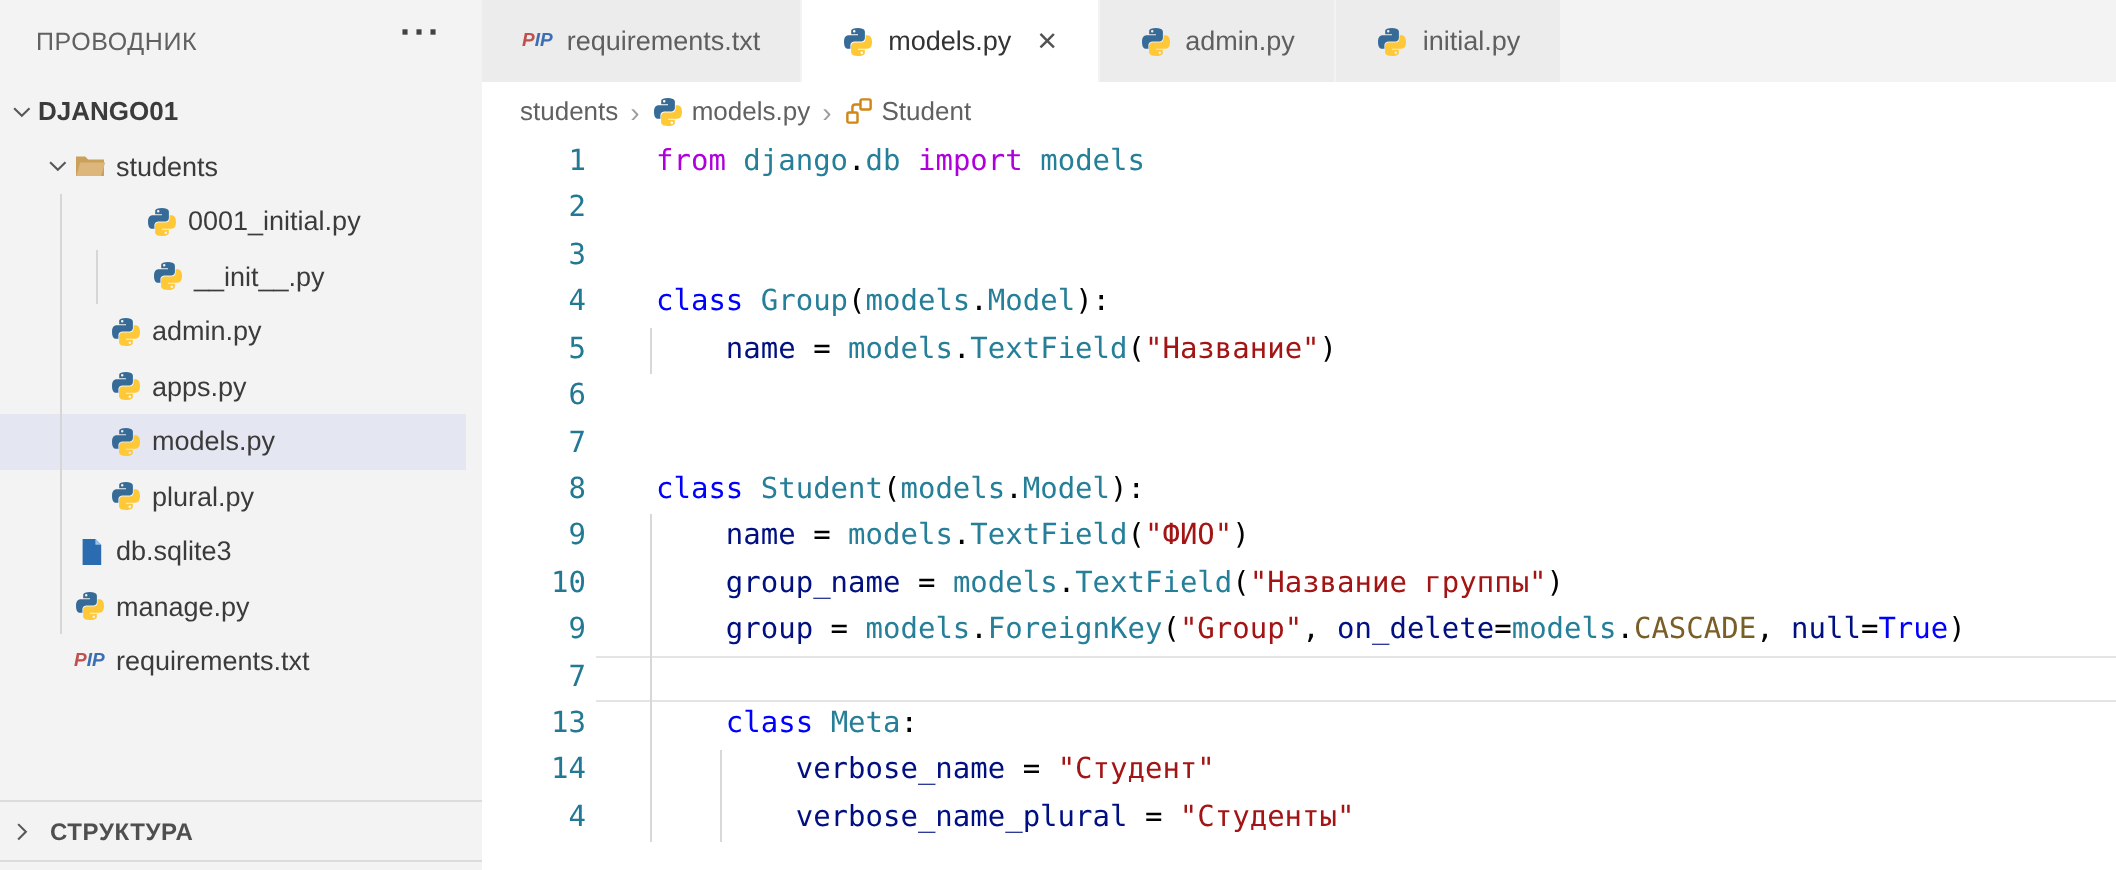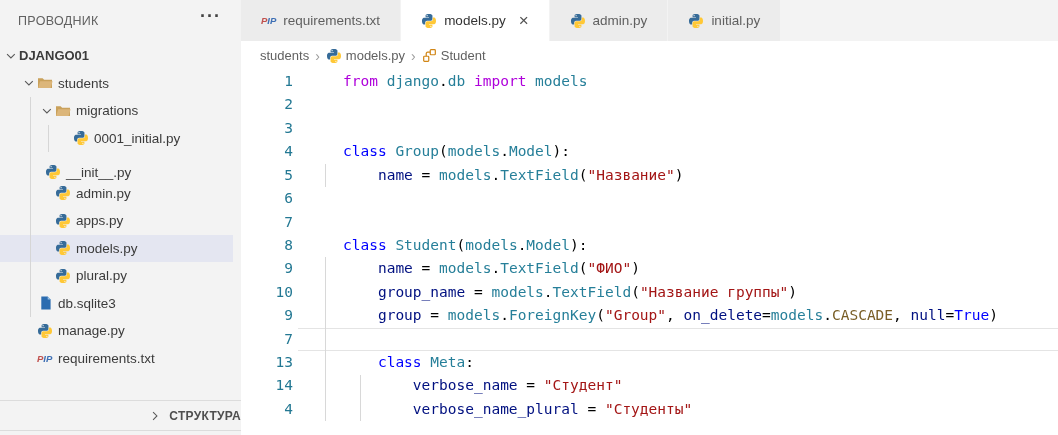--- a/index.html
+++ b/index.html
@@ -18,42 +18,42 @@
   .trow.sel { background:#e4e6f1; }
   .trow.root .flabel { font-weight:bold; font-size:13px; color:#3b3b3b; }
   .twist { width:17px; height:16px; flex:none; display:flex; align-items:center; justify-content:center; }
   .ficon { width:18px; height:16px; flex:none; display:flex; align-items:center; margin-right:3px; }
   .flabel { white-space:nowrap; }
   .tree-guide { position:absolute; width:1px; background:#d6d6d6; }
   .pip-ic { font-style:italic; font-weight:bold; font-size:9.5px; letter-spacing:0; }
   .pip-ic .r { color:#c0504d; } .pip-ic .b { color:#3c6eb4; }
   .outline-bar { position:absolute; left:0; right:0; top:400px; height:31px;
     border-top:1px solid #dcdcdc; border-bottom:1px solid #dcdcdc;
-    display:flex; align-items:center; cursor:pointer;justify-content:flex-end; }
+    display:flex; align-items:center; cursor:pointer; }
   .outline-bar .twist { margin-left:2px; }
   .outline-label { font-size:12px; font-weight:bold; color:#4f4f4f; letter-spacing:.3px; margin-left:6px; }
 
   
   .main { flex:1; display:flex; flex-direction:column; min-width:0; }
   .tabbar { height:41px; background:#f3f3f3; display:flex; flex:none; }
   .tab { display:flex; align-items:center; gap:7px; padding:0 20px; background:#ececec;
     border-right:1px solid #f3f3f3; font-size:13.5px; color:#5f5f5f; cursor:pointer; white-space:nowrap; }
   .tab.active { background:#ffffff; color:#333333; }
   .tab .close { font-size:17px; color:#525252; margin-left:6px; line-height:1; cursor:pointer; }
   .breadcrumb { height:29px; background:#fff; display:flex; align-items:center;
     padding-left:19px; gap:6px; font-size:13px; color:#616161; flex:none; }
   .crumb { display:flex; align-items:center; gap:4px; cursor:pointer; }
   .crumb-sep { color:#9d9d9d; font-size:14px; }
 
   
   .editor { position:relative; flex:1; background:#fff; overflow:hidden;
     font-family:"DejaVu Sans Mono", monospace; font-size:14.5px; }
   .cline { display:flex; height:23.43px; line-height:23.43px; position:relative; z-index:2; }
   .ln { width:52px; flex:none; text-align:right; color:#237893; cursor:default; }
-  .ctext { margin-left:50px; white-space:pre; }
+  .ctext { margin-left:35px; white-space:pre; }
   .ctext span { white-space:pre; }
   .cur-line { position:absolute; left:57px; right:0; height:23.43px;
     border-top:1px solid #e4e4e4; border-bottom:1px solid #e4e4e4; z-index:1; }
   .indent-guide { position:absolute; width:1px; background:#d8d8d8; z-index:1; }
 </style>
 </head>
 <body>
 
 <div class="app">
   <div class="sidebar">
@@ -77,45 +77,31 @@
             </svg>
           </span>
           <span class="ficon">
             <svg width="16" height="16" viewBox="0 0 16 16">
               <path fill="#c9a15b" d="M1 3.2h4.6l1.5 1.5H15v8.3H1z"></path>
               <path fill="#dcb67a" d="M3.1 6.3H15.6L13.5 13H1.2z"></path>
             </svg>
           </span>
           <span class="flabel">students</span>
         </div>
-        <div class="trow" style="padding-left: 38px;">
-          <span class="twist">
-            <svg width="14" height="14" viewBox="0 0 16 16">
-              <path d="M3.5 5.8l4.4 4.4 4.4-4.4" stroke="#585858" stroke-width="1.2" fill="none"></path>
-            </svg>
-          </span>
-          <span class="ficon">
-            <svg width="16" height="16" viewBox="0 0 16 16">
-              <path fill="#c9a15b" d="M1 3.2h4.6l1.5 1.5H15v8.3H1z"></path>
-              <path fill="#dcb67a" d="M3.1 6.3H15.6L13.5 13H1.2z"></path>
-            </svg>
-          </span>
-          <span class="flabel">migrations</span>
-        </div>
         <div class="trow" style="padding-left: 56px;">
           <span class="twist"></span>
           <span class="ficon">
             <svg width="16" height="16" viewBox="0 0 32 32">
               <path fill="#366b98" d="M15.9 2c-7.1 0-6.7 3.1-6.7 3.1v3.2h6.8v1H6.6S2 8.8 2 15.9s4 6.9 4 6.9h2.4v-3.3s-.1-4 4-4h6.7s3.8.1 3.8-3.7V6S23.6 2 15.9 2zm-3.7 2.1a1.2 1.2 0 1 1 0 2.5 1.2 1.2 0 0 1 0-2.5z"></path>
               <path fill="#ffc836" d="M16.1 30c7.1 0 6.7-3.1 6.7-3.1v-3.2H16v-1h9.4s4.6.5 4.6-6.6-4-6.9-4-6.9h-2.4v3.3s.1 4-4 4h-6.7s-3.8-.1-3.8 3.7V26s-.6 4 7 4zm3.7-2.1a1.2 1.2 0 1 1 0-2.5 1.2 1.2 0 0 1 0 2.5z"></path>
             </svg>
           </span>
           <span class="flabel">0001_initial.py</span>
         </div>
-        <div class="trow" style="padding-left: 28px; align-items: flex-end;">
+        <div class="trow" style="padding-left: 59px;">
           <span class="twist"></span>
           <span class="ficon">
             <svg width="16" height="16" viewBox="0 0 32 32">
               <path fill="#366b98" d="M15.9 2c-7.1 0-6.7 3.1-6.7 3.1v3.2h6.8v1H6.6S2 8.8 2 15.9s4 6.9 4 6.9h2.4v-3.3s-.1-4 4-4h6.7s3.8.1 3.8-3.7V6S23.6 2 15.9 2zm-3.7 2.1a1.2 1.2 0 1 1 0 2.5 1.2 1.2 0 0 1 0-2.5z"></path>
               <path fill="#ffc836" d="M16.1 30c7.1 0 6.7-3.1 6.7-3.1v-3.2H16v-1h9.4s4.6.5 4.6-6.6-4-6.9-4-6.9h-2.4v3.3s.1 4-4 4h-6.7s-3.8-.1-3.8 3.7V26s-.6 4 7 4zm3.7-2.1a1.2 1.2 0 1 1 0-2.5 1.2 1.2 0 0 1 0 2.5z"></path>
             </svg>
           </span>
           <span class="flabel">__init__.py</span>
         </div>
         <div class="trow" style="padding-left: 38px;">

